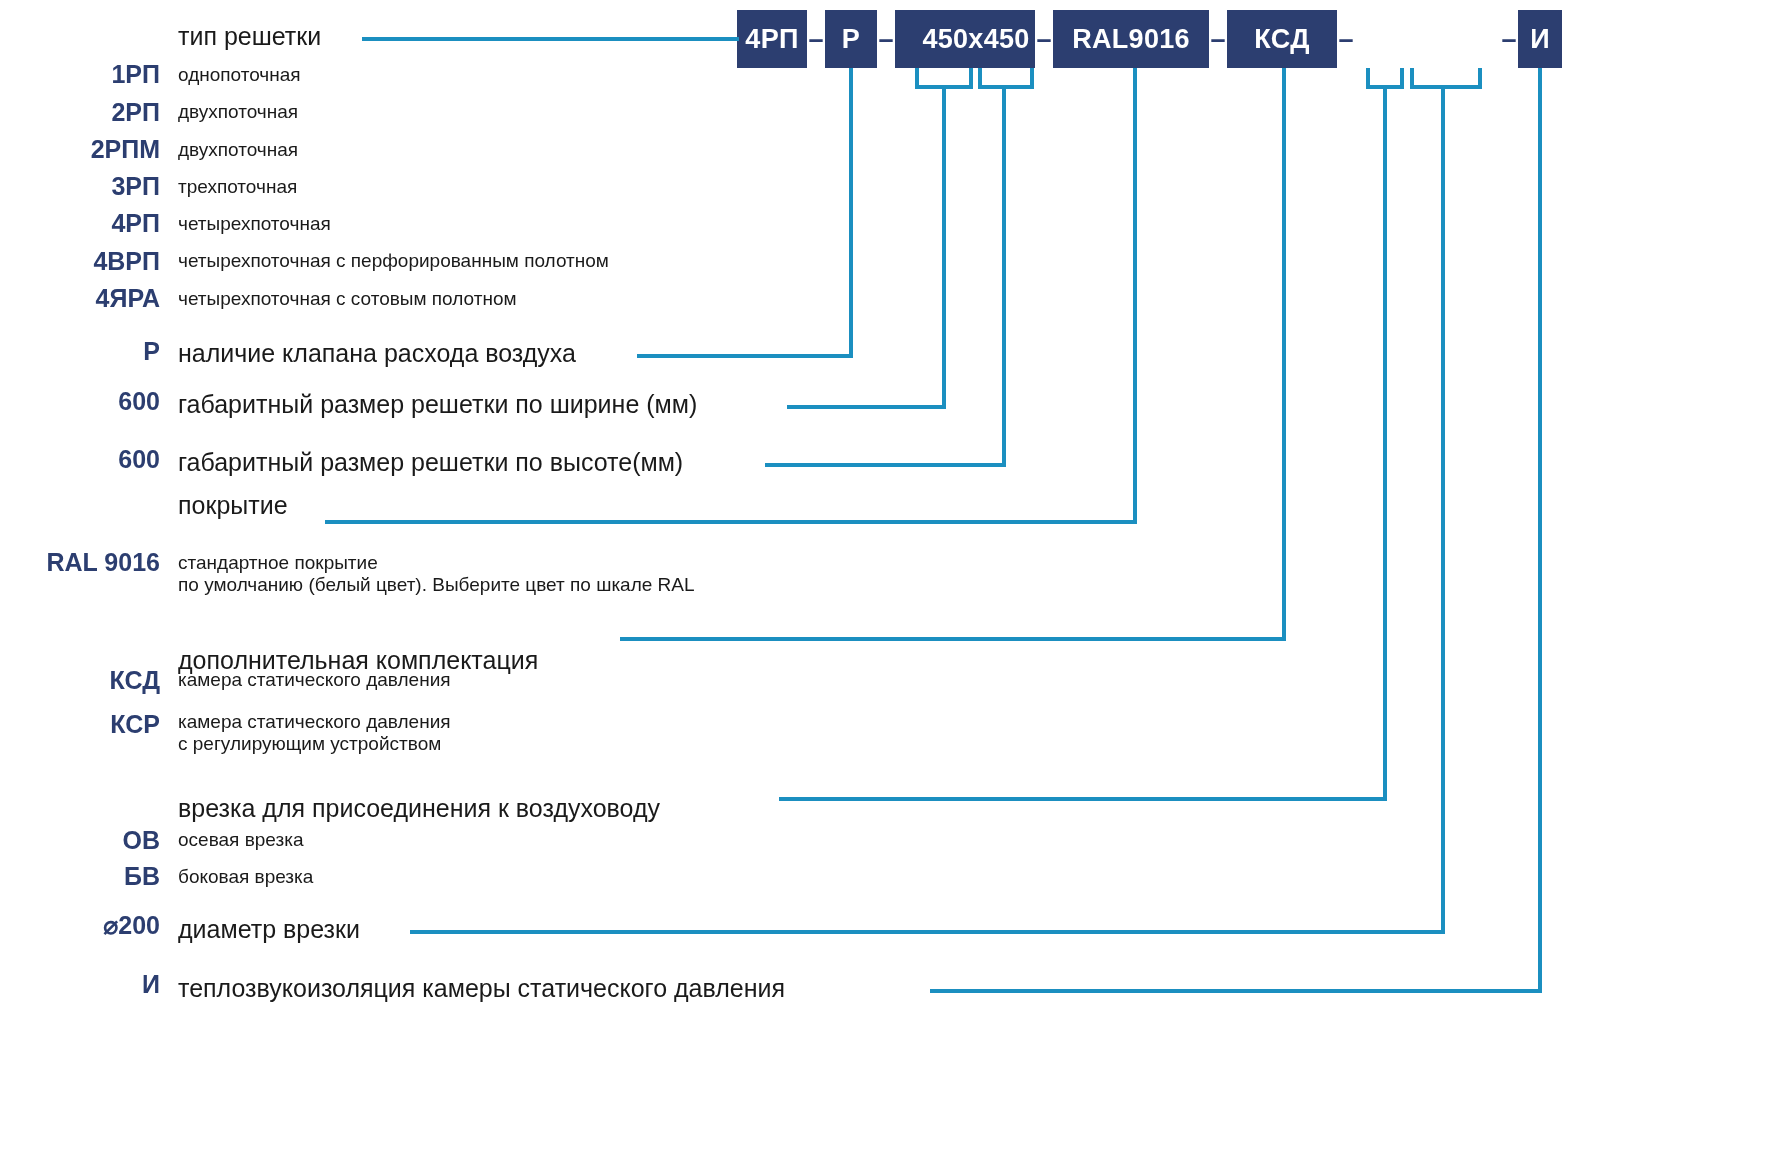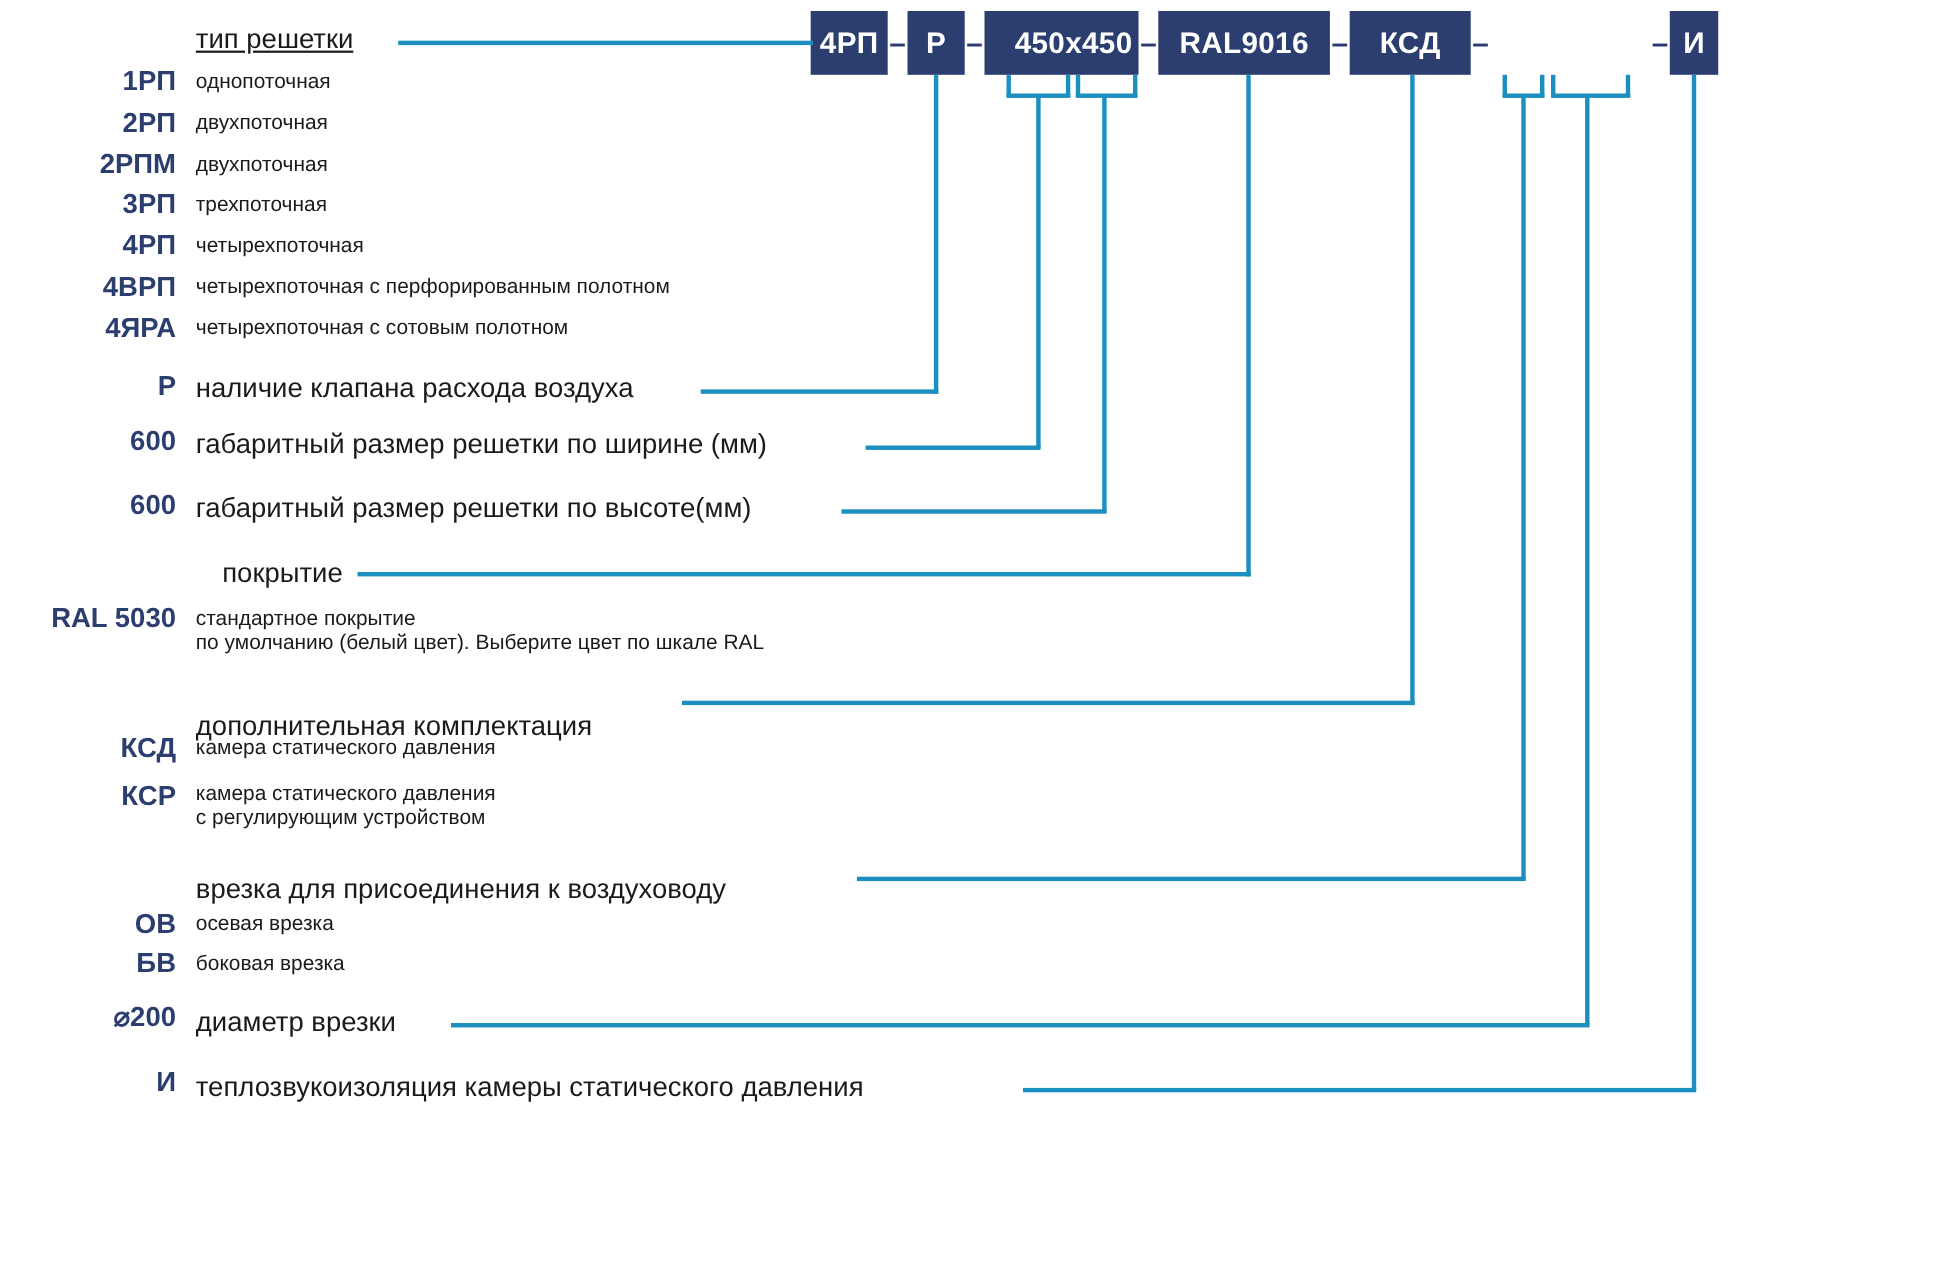--- a/index.html
+++ b/index.html
@@ -84,21 +84,21 @@
   <div class="code-box" style="left:1053px; top:10px; width:156px; height:58px; font-size:27px;">RAL9016</div>
   <div class="dash" style="left:1209px; top:10px; width:18px; height:58px;">–</div>
 
   <div class="code-box" style="left:1227px; top:10px; width:110px; height:58px; font-size:27px;">КСД</div>
   <div class="dash" style="left:1337px; top:10px; width:18px; height:58px;">–</div>
 
   <div class="dash" style="left:1500px; top:10px; width:18px; height:58px;">–</div>
 
   <div class="code-box" style="left:1518px; top:10px; width:44px; height:58px; font-size:27px;">И</div>
 
-  <div class="desc big" style="left:178px; top:22px; font-weight:normal;text-decoration:underline;">тип решетки</div>
+  <div class="desc big" style="left:178px; top:22px; font-weight:normal;">тип решетки</div>
 
   <div class="ln-h" style="left:362px; top:37px; width:377px;"></div>
 
   <div class="abbr" style="left:0px; top:62px; width:160px; font-size:25px;">1РП</div>
   <div class="desc small" style="left:178px; top:64px;">однопоточная</div>
 
   <div class="abbr" style="left:0px; top:100px; width:160px; font-size:25px;">2РП</div>
   <div class="desc small" style="left:178px; top:101px;">двухпоточная</div>
 
   <div class="abbr" style="left:0px; top:137px; width:160px; font-size:25px;">2РПМ</div>
@@ -133,26 +133,26 @@
 
   <div class="abbr" style="left:0px; top:447px; width:160px; font-size:25px;">600</div>
   <div class="desc big" style="left:178px; top:448px;">габаритный размер решетки по высоте(мм)</div>
 
   <div class="ln-h" style="left:765px; top:463px; width:241px;"></div>
   <div class="ln-v" style="left:1002px; top:88px; height:377px;"></div>
   <div class="ln-h" style="left:978px; top:85px; width:56px;"></div>
   <div class="ln-v" style="left:978px; top:68px; height:20px;"></div>
   <div class="ln-v" style="left:1030px; top:68px; height:20px;"></div>
 
-  <div class="desc big" style="left:178px; top:507px;margin-left:24px;">покрытие</div>
+  <div class="desc big" style="left:178px; top:491px;">покрытие</div>
 
   <div class="ln-h" style="left:325px; top:520px; width:812px;"></div>
   <div class="ln-v" style="left:1133px; top:68px; height:456px;"></div>
 
-  <div class="abbr" style="left:0px; top:550px; width:160px; font-size:25px;">RAL 5030</div>
+  <div class="abbr" style="left:0px; top:550px; width:160px; font-size:25px;">RAL 9016</div>
   <div class="desc small" style="left:178px; top:552px;">стандартное покрытие</div>
   <div class="desc small" style="left:178px; top:574px;">по умолчанию (белый цвет). Выберите цвет по шкале RAL</div>
 
   <div class="desc big" style="left:178px; top:622px;margin-top:24px;">дополнительная комплектация</div>
 
   <div class="ln-h" style="left:620px; top:637px; width:666px;"></div>
   <div class="ln-v" style="left:1282px; top:68px; height:573px;"></div>
 
   <div class="abbr" style="left:0px; top:668px; width:160px; font-size:25px;">КСД</div>
   <div class="desc small" style="left:178px; top:669px;">камера статического давления</div>

